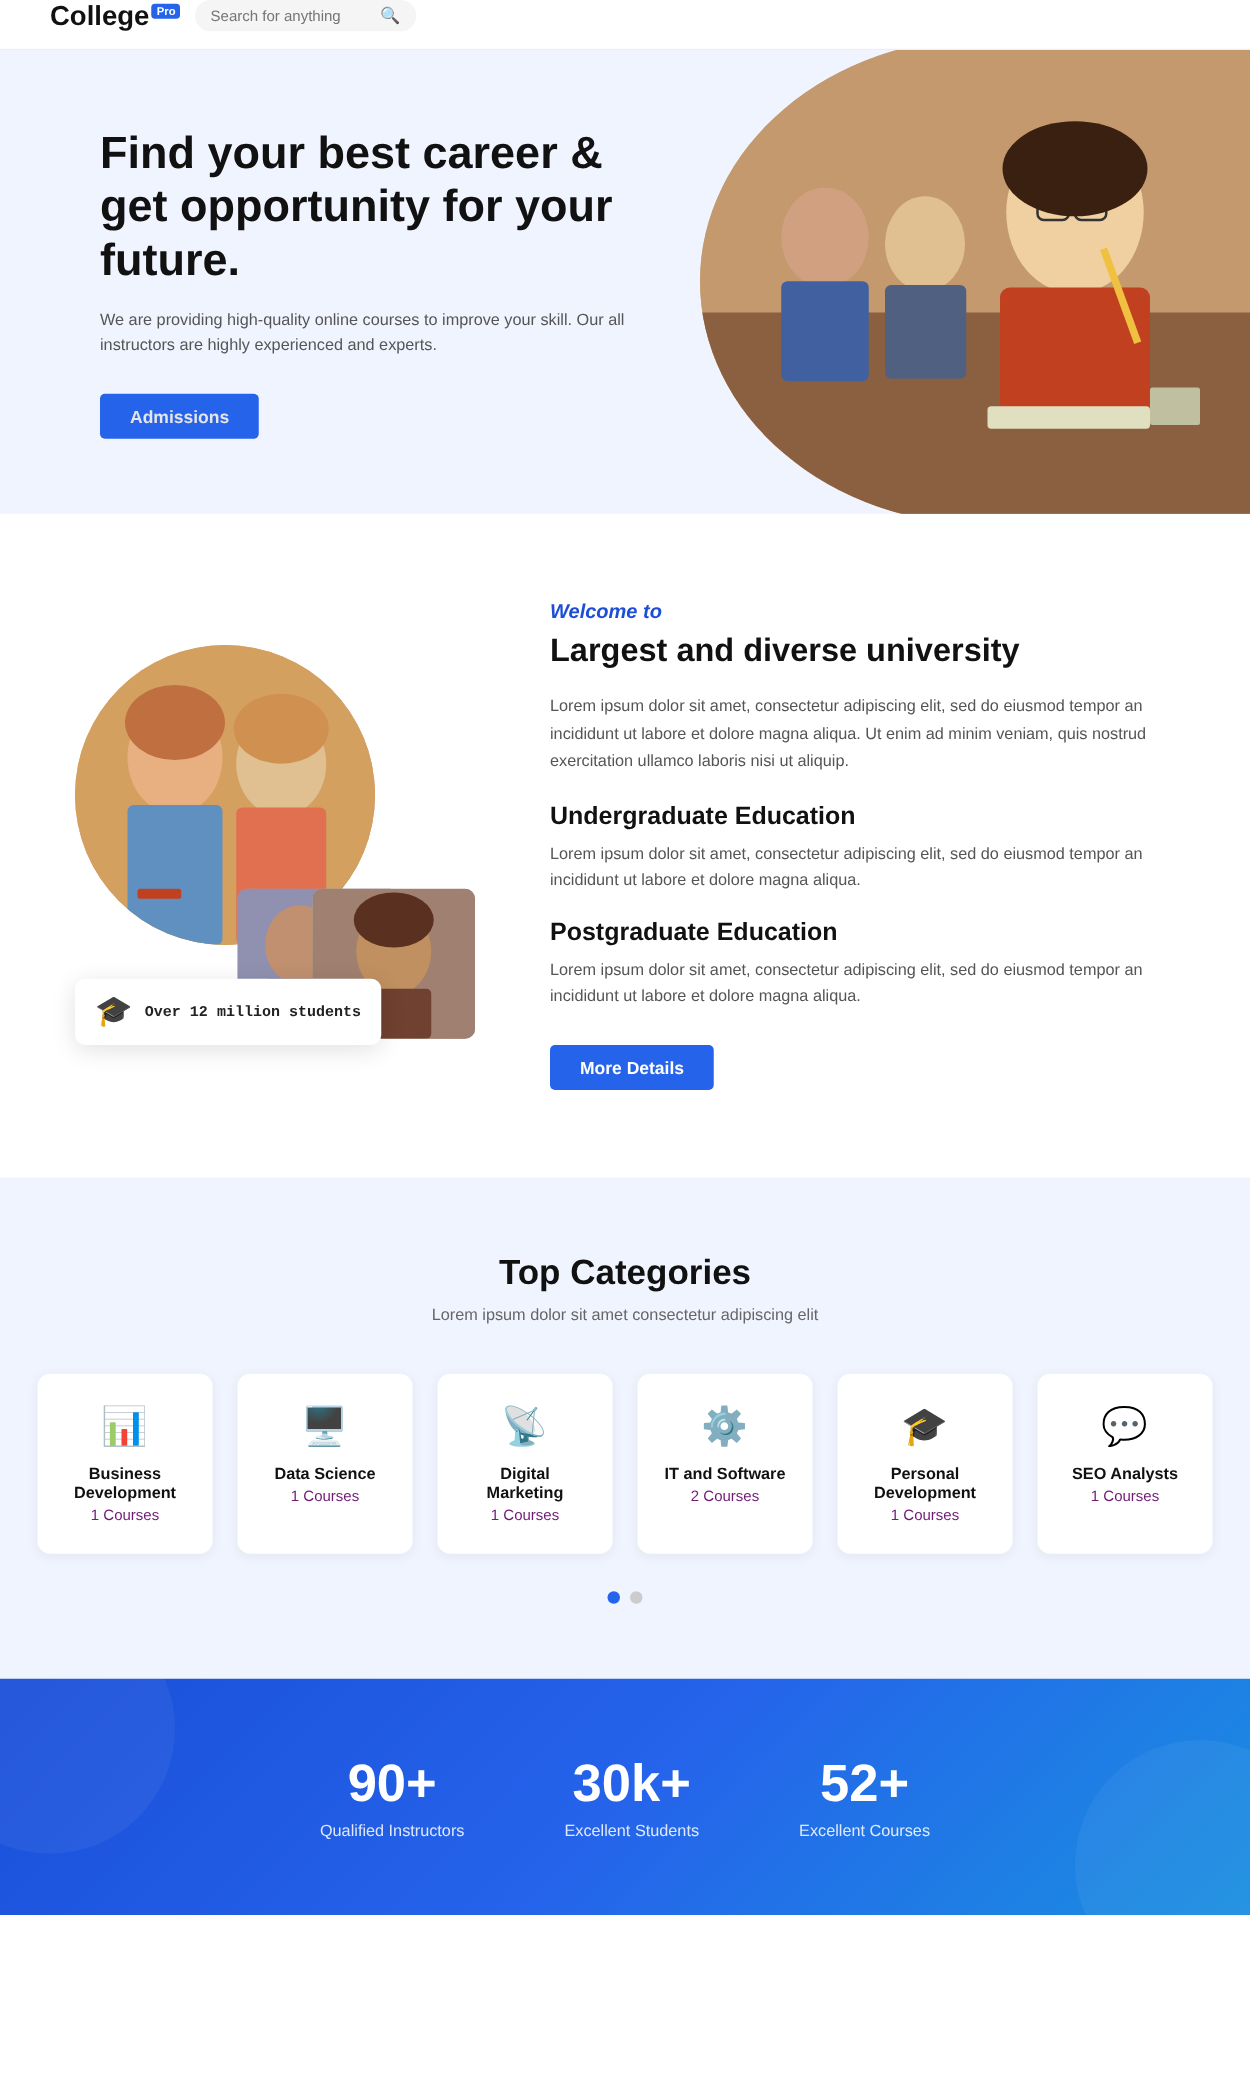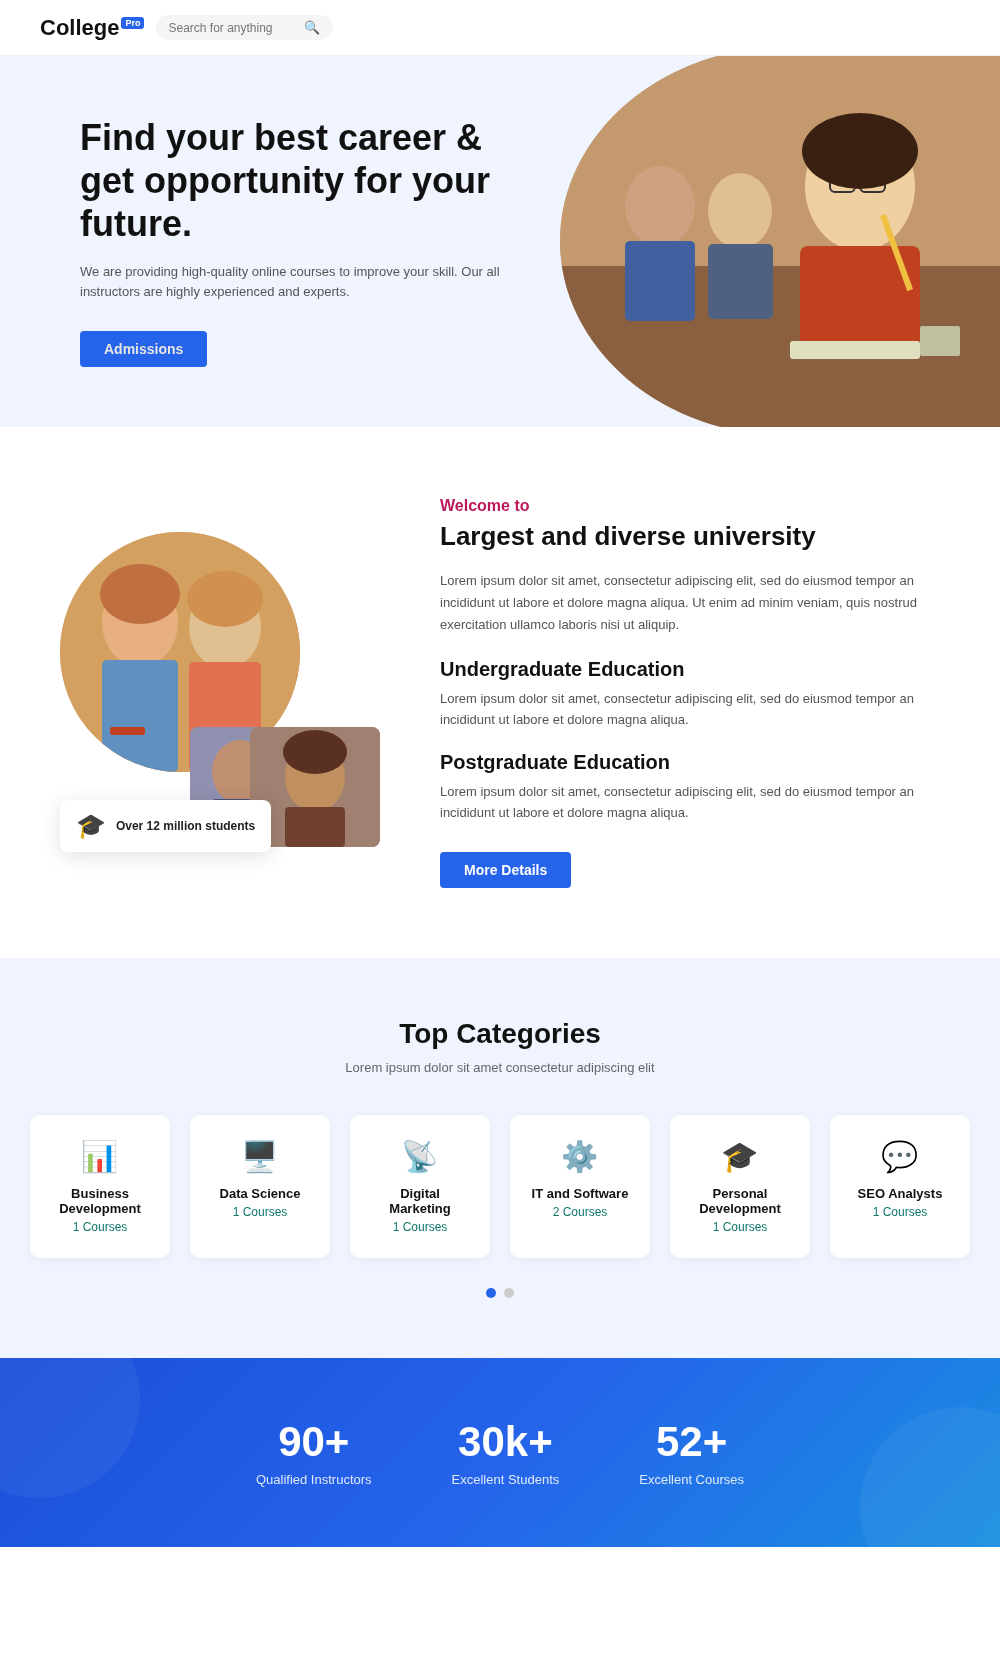--- a/index.html
+++ b/index.html
@@ -1,20 +1,20 @@
 <!DOCTYPE html>
 <html><head>
   <meta charset="utf-8">
   <style>
     * { margin: 0; padding: 0; box-sizing: border-box; }
     body { font-family: 'Segoe UI', Arial, sans-serif; width: 1000px; background: #fff; }
 
     
     nav {
-      display: flex; align-items: center; padding: 0 40px; height: 56px;
+      display: flex; align-items: flex-start; padding: 0 40px; height: 40px;
       background: #fff; border-bottom: 1px solid #eee; position: relative; z-index: 10;
     }
     .logo { font-size: 22px; font-weight: 800; color: #111; margin-right: 12px; }
     .logo-badge {
       background: #2563eb; color: #fff; font-size: 9px; font-weight: 700;
       padding: 1px 4px; border-radius: 3px; vertical-align: super; margin-left: 2px;
     }
     .search-bar {
       display: flex; align-items: center; background: #f5f5f5; border-radius: 20px;
       padding: 5px 12px; gap: 6px; margin-right: auto;
@@ -65,24 +65,24 @@
       background: linear-gradient(135deg, #b0a090, #907060);
       position: absolute; bottom: 10px; right: 0;
     }
     .stat-card {
       position: absolute; bottom: 0; left: 0;
       background: #fff; border-radius: 8px; padding: 12px 16px;
       box-shadow: 0 4px 20px rgba(0,0,0,0.12); display: flex; align-items: center; gap: 10px;
       z-index: 5;
     }
     .stat-icon { font-size: 24px; color: #2563eb; }
-    .stat-text { font-size: 12px; font-weight: 600; color: #222; }
+    .stat-text { font-size: 12px; font-weight: 600; color: #222; font-family: Liberation Mono, monospace; }
 
     .about-content { flex: 1; }
-    .welcome-label { color: #be185d; font-size: 16px; font-weight: 600; margin-bottom: 6px; }
+    .welcome-label { color: #1d4ed8; font-size: 16px; font-weight: 600; margin-bottom: 6px; font-style: italic; }
     .about-title { font-size: 26px; font-weight: 800; color: #111; margin-bottom: 18px; }
     .about-desc { font-size: 13px; color: #555; line-height: 1.7; margin-bottom: 22px; }
     .edu-heading { font-size: 20px; font-weight: 700; color: #111; margin-bottom: 8px; }
     .edu-text { font-size: 13px; color: #555; line-height: 1.6; margin-bottom: 20px; }
     .btn-more {
       background: #2563eb; color: #fff; border: none; border-radius: 4px;
       padding: 10px 24px; font-size: 14px; font-weight: 600; cursor: pointer; margin-top: 8px;
     }
 
     
@@ -91,21 +91,21 @@
     .section-sub { font-size: 13px; color: #666; margin-bottom: 40px; }
     .categories-grid { display: flex; justify-content: center; gap: 20px; flex-wrap: wrap; }
     .category-card {
       background: #fff; border-radius: 10px; padding: 24px 18px;
       width: 140px; text-align: center; cursor: pointer;
       box-shadow: 0 2px 10px rgba(0,0,0,0.06);
       transition: box-shadow 0.2s;
     }
     .cat-icon { font-size: 30px; margin-bottom: 12px; }
     .cat-name { font-size: 13px; font-weight: 700; color: #111; margin-bottom: 4px; }
-    .cat-count { font-size: 12px; color: #0f766e; }
+    .cat-count { font-size: 12px; color: #701a75; }
     .dot-indicators { display: flex; justify-content: center; gap: 8px; margin-top: 30px; }
     .dot { width: 10px; height: 10px; border-radius: 50%; background: #ccc; }
     .dot.active { background: #2563eb; }
 
     
     .stats-banner {
       background: linear-gradient(135deg, #1a4fd8, #2563eb, #1a8fe0);
       padding: 60px 40px; display: flex; justify-content: center; gap: 80px;
       position: relative; overflow: hidden;
     }

